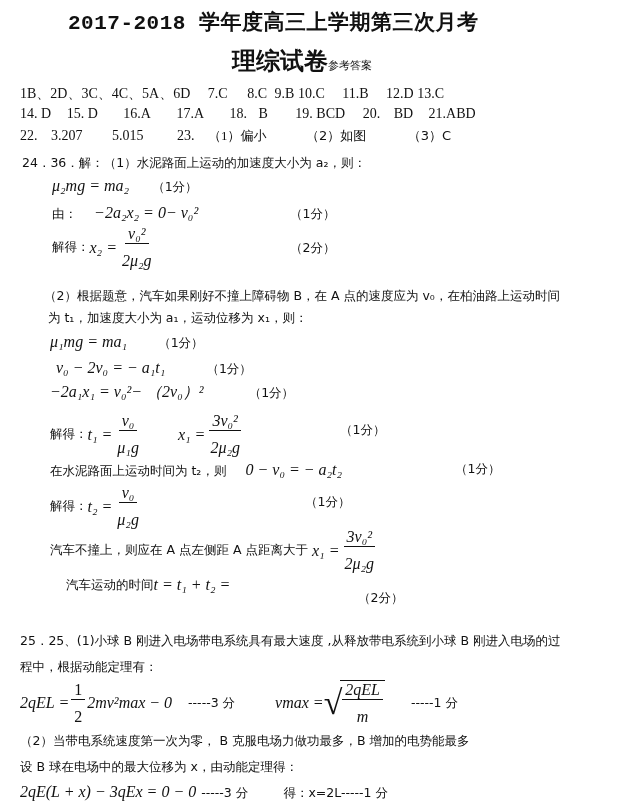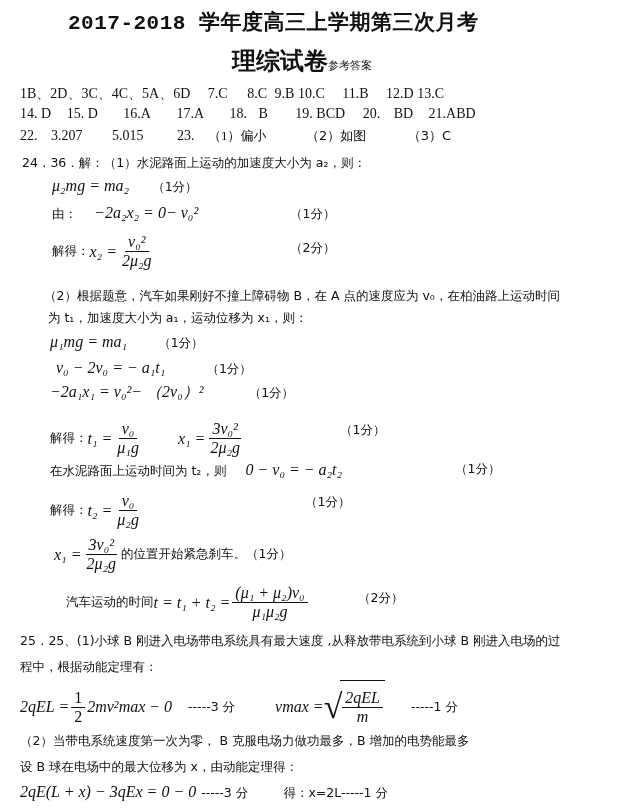--- a/index.html
+++ b/index.html
@@ -6,21 +6,21 @@
   body { width:630px; height:811px; position:relative; overflow:hidden; color:#111; font-family:"DejaVu Sans", sans-serif; }
   .abs { position:absolute; white-space:nowrap; }
   .title1 { left:68px; top:8px; font-family:Liberation Mono, monospace; font-weight:bold; font-size:21px; letter-spacing:0.5px; }
   .title2 { left:232px; top:45px; font-weight:bold; font-size:24px; font-family:"DejaVu Sans", sans-serif; }
   .title2 .small { font-size:11px; font-weight:normal; }
   .ans { left:20px; font-family:"Liberation Serif", serif; font-size:14px; }
   .ans span { display:inline-block; }
   .txt { font-family:"DejaVu Sans", sans-serif; font-size:12.5px; }
   .math { font-family:"Liberation Serif","DejaVu Serif", serif; font-style:italic; font-size:16px; }
   .up { font-style:normal; }
-  .frac { display:inline-flex; flex-direction:column; align-items:center; vertical-align:middle; margin:8px 2px; }
+  .frac { display:inline-flex; flex-direction:column; align-items:center; vertical-align:middle; margin:0 2px;gap:8px; }
   .frac .num { border-bottom:1px solid #111; padding:0 3px; line-height:1.15; }
   .frac .den { padding:0 3px; line-height:1.15; }
   .score { font-family:"DejaVu Sans", sans-serif; font-size:12.5px; font-style:normal; }
   .sqrt { display:inline-flex; align-items:center; vertical-align:middle; }
   .sqrt .rad { font-size:34px; font-style:normal; line-height:1; margin-right:-2px; }
   .sqrt .body { border-top:1px solid #111; display:inline-flex; }
 </style>
 </head>
 <body>
 
@@ -127,35 +127,31 @@
     <span class="txt">解得：</span>
     <span class="math">t₂ =</span>
     <span class="frac math">
         <span class="num">v₀</span>
         <span class="den">μ₂g</span>
       </span>
   </div>
   <div class="abs score" style="left:305px; top:494px;">（1分）</div>
 
   <div class="abs" style="left:50px; top:528px; display:flex; align-items:center;">
+    <span class="txt">汽车不撞上，则应在 A 点左侧距 A 点距离大于</span>
     <span class="math" style="margin-left:4px">x₁ =</span>
     <span class="frac math">
         <span class="num">3v₀²</span>
         <span class="den">2μ₂g</span>
       </span>
-    <span class="txt">的位置开始紧急刹车。（1分）</span>
   </div>
 
   <div class="abs" style="left:66px; top:576px; display:flex; align-items:center;">
     <span class="txt">汽车运动的时间</span>
     <span class="math">t = t₁ + t₂ =</span>
-    <span class="frac math">
-        <span class="num">(μ₁ + μ₂)v₀</span>
-        <span class="den">μ₁μ₂g</span>
-      </span>
   </div>
   <div class="abs score" style="left:358px; top:590px;">（2分）</div>
 
   <div class="abs txt" style="left:20px; top:633px;">25．25、(1)小球 B 刚进入电场带电系统具有最大速度 ,从释放带电系统到小球 B 刚进入电场的过</div>
   <div class="abs txt" style="left:20px; top:659px;">程中，根据动能定理有：</div>
 
   <div class="abs" style="left:20px; top:680px; display:flex; align-items:center;">
     <span class="math">2qEL =</span>
     <span class="frac math up">
         <span class="num">1</span>

